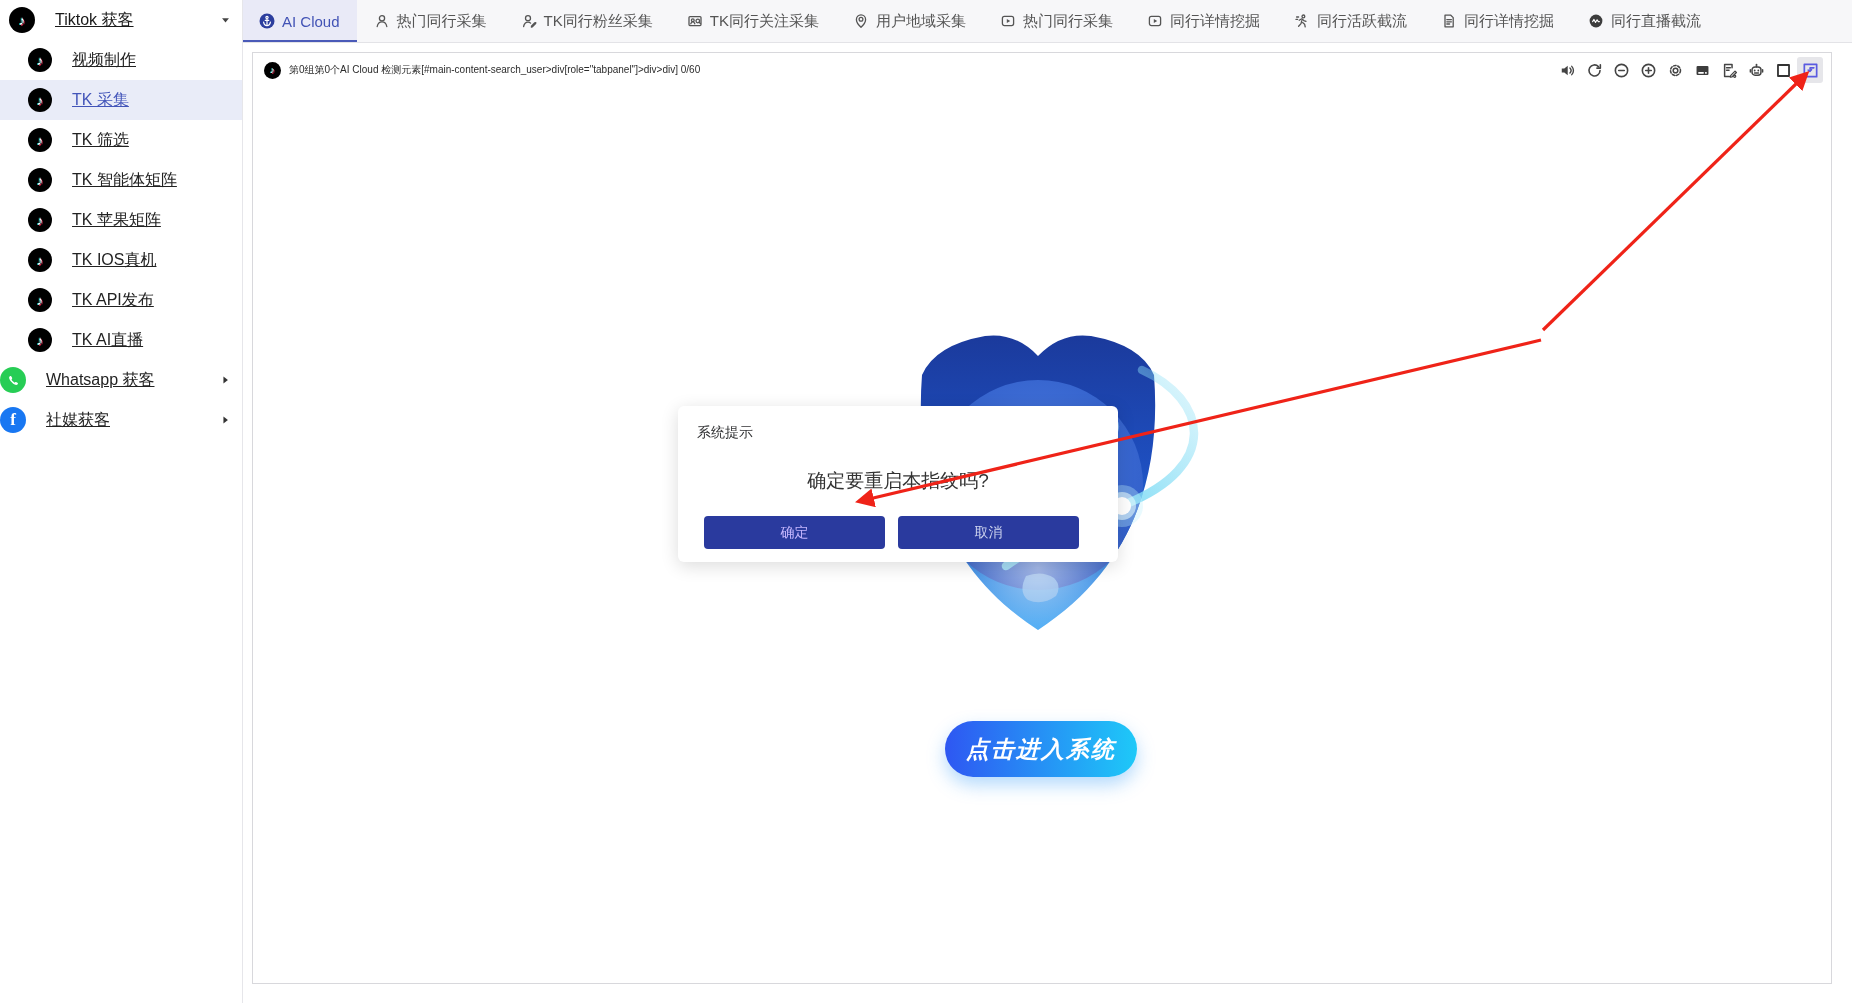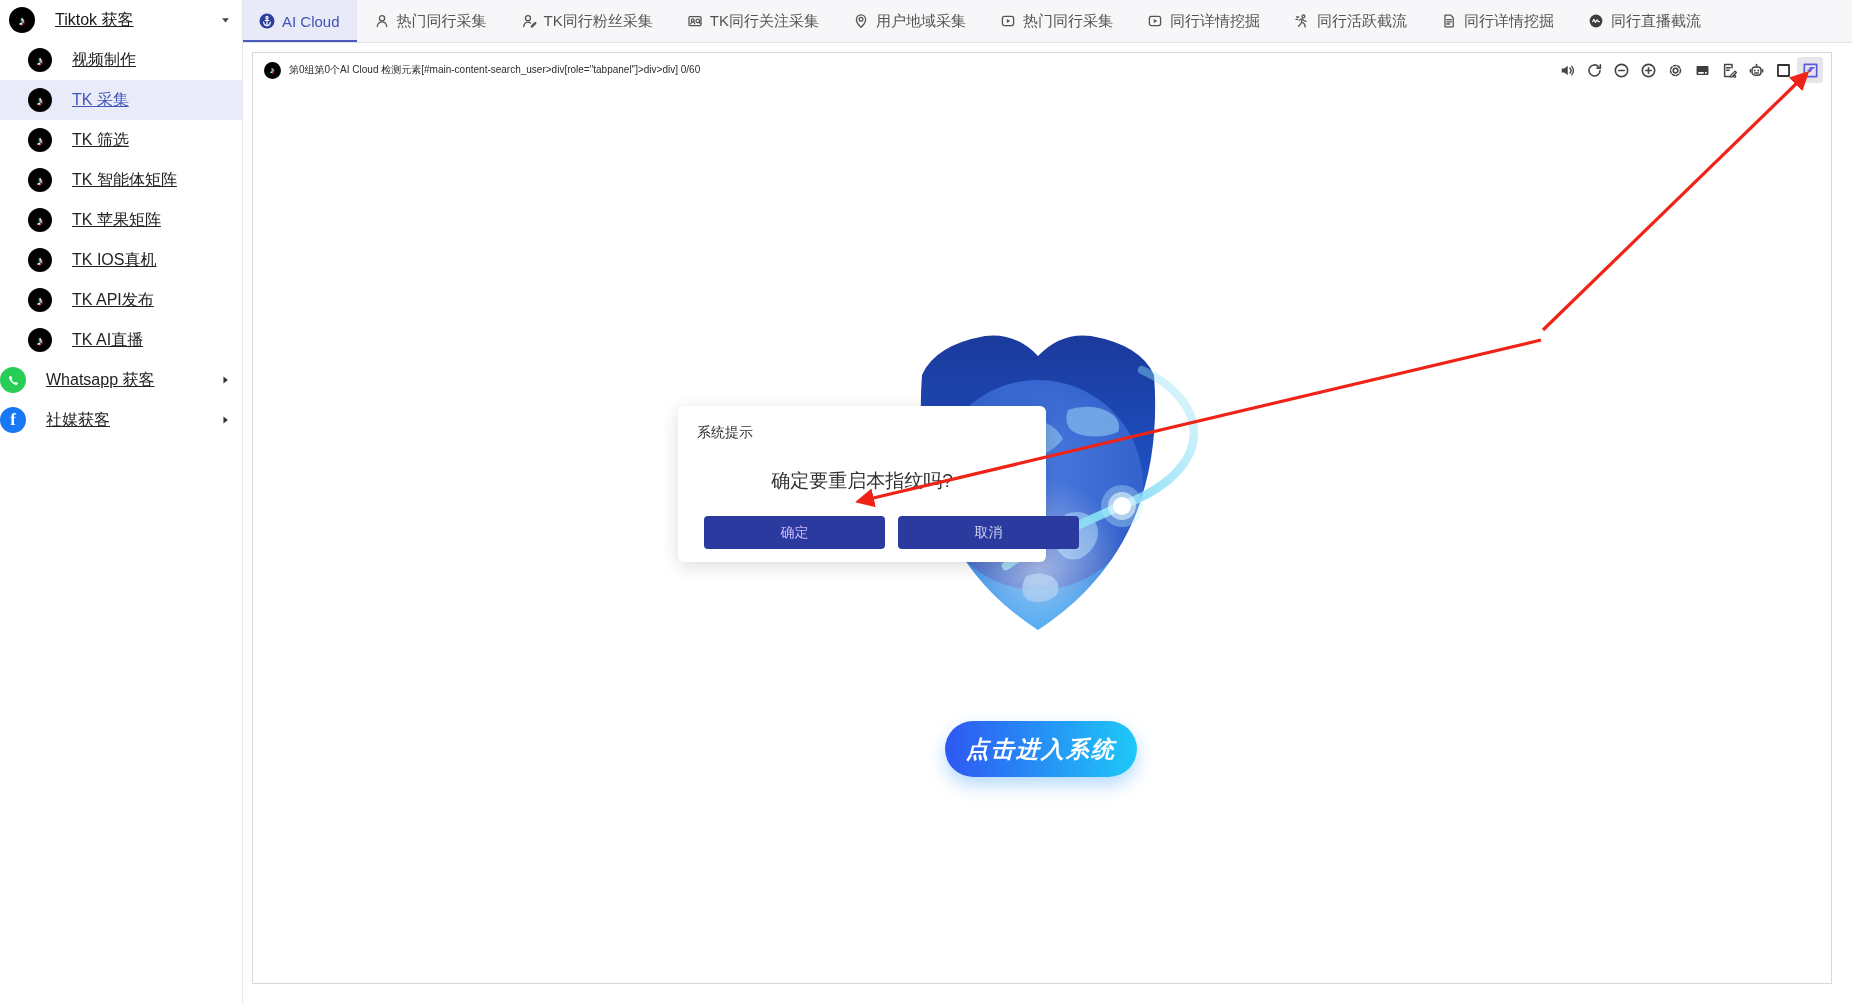--- a/index.html
+++ b/index.html
@@ -51,21 +51,21 @@
   .shield-wrap{position:absolute;left:890px;top:318px;width:330px;height:330px;z-index:2;}
   .hero-heading{position:absolute;left:690px;top:660px;width:700px;text-align:center;
                 font-size:31px;font-weight:800;color:#1d3fae;letter-spacing:1px;z-index:2;}
   .enter-btn{position:absolute;left:945px;top:721px;width:192px;height:56px;border-radius:28px;
              background:linear-gradient(90deg,#2e57f2,#1ec9f8);color:#fff;font-size:23px;
              font-weight:700;display:flex;align-items:center;justify-content:center;
              letter-spacing:2px;cursor:pointer;z-index:2;
              box-shadow:0 8px 18px rgba(40,150,245,.35);font-style:italic;}
 
   
-  .dialog{position:absolute;left:678px;top:406px;width:368px;height:156px;background:#fff;
+  .dialog{position:absolute;left:678px;top:406px;width:440px;height:156px;background:#fff;
           border-radius:6px;box-shadow:0 4px 18px rgba(0,0,0,.14);z-index:6;}
   .dlg-title{position:absolute;left:19px;top:18px;font-size:14px;color:#303133;}
   .dlg-msg{position:absolute;left:0;top:62px;width:100%;text-align:center;font-size:19px;color:#333;}
   .dlg-btn{position:absolute;top:110px;width:181px;height:33px;background:#2a3a9e;border-radius:4px;
            display:flex;align-items:center;justify-content:center;font-size:14px;cursor:pointer;}
   .dlg-btn.confirm{left:26px;color:#c4b5fd;}
   .dlg-btn.cancel{left:220px;color:#ccd2ee;}
 
   
   .arrow-layer{position:absolute;left:0;top:0;width:1852px;height:1003px;z-index:9;pointer-events:none;}

